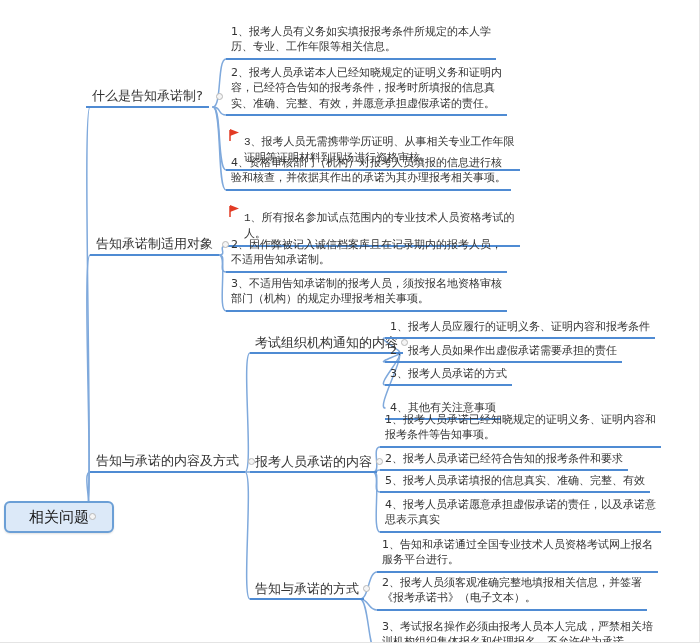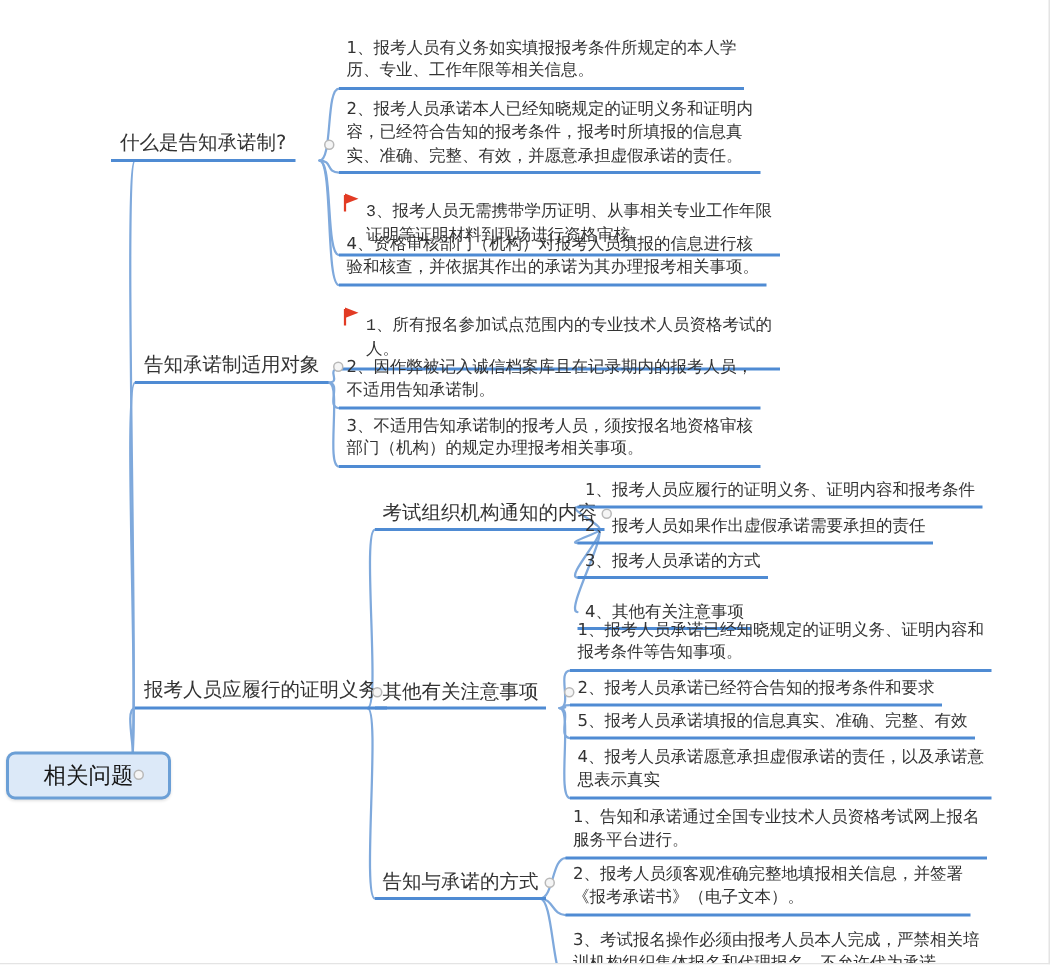--- a/index.html
+++ b/index.html
@@ -67,35 +67,35 @@
       <path d="M373,472 C382,472 371,532 380,532"></path>
       <path d="M360,599 C369,599 368,572 377,572"></path>
       <path d="M360,599 C369,599 368,610 377,610"></path>
       <path d="M360,599 C369,599 368,654 377,654"></path>
     </svg>
 
   <div class="node root-box" id="n-root" style="left:4px;top:501px">
     <span>相关问题</span>
   </div>
 
-  <div class="node blabel" id="n-b1" style="left:74px;top:88px">
+  <div class="node blabel" id="n-b1" style="left:86px;top:88px">
     <span>什么是告知承诺制?</span>
   </div>
   <div class="node blabel" id="n-b2" style="left:90px;top:236px">
     <span>告知承诺制适用对象</span>
   </div>
   <div class="node blabel" id="n-b3" style="left:90px;top:453px">
-    <span>报考人员应履行的证明义务</span>
+    <span>告知与承诺的内容及方式</span>
   </div>
 
   <div class="node slabel" id="n-s1" style="left:250px;top:335px">
     <span>考试组织机构通知的内容</span>
   </div>
   <div class="node slabel" id="n-s2" style="left:250px;top:454px">
-    <span>其他有关注意事项</span>
+    <span>报考人员承诺的内容</span>
   </div>
   <div class="node slabel" id="n-s3" style="left:250px;top:581px">
     <span>告知与承诺的方式</span>
   </div>
 
   <div class="node leaf" id="n-b1c1" style="left:226px;top:8px">
     <span>1、报考人员有义务如实填报报考条件所规定的本人学
 历、专业、工作年限等相关信息。</span>
   </div>
   <div class="node leaf" id="n-b1c2" style="left:226px;top:49px">

